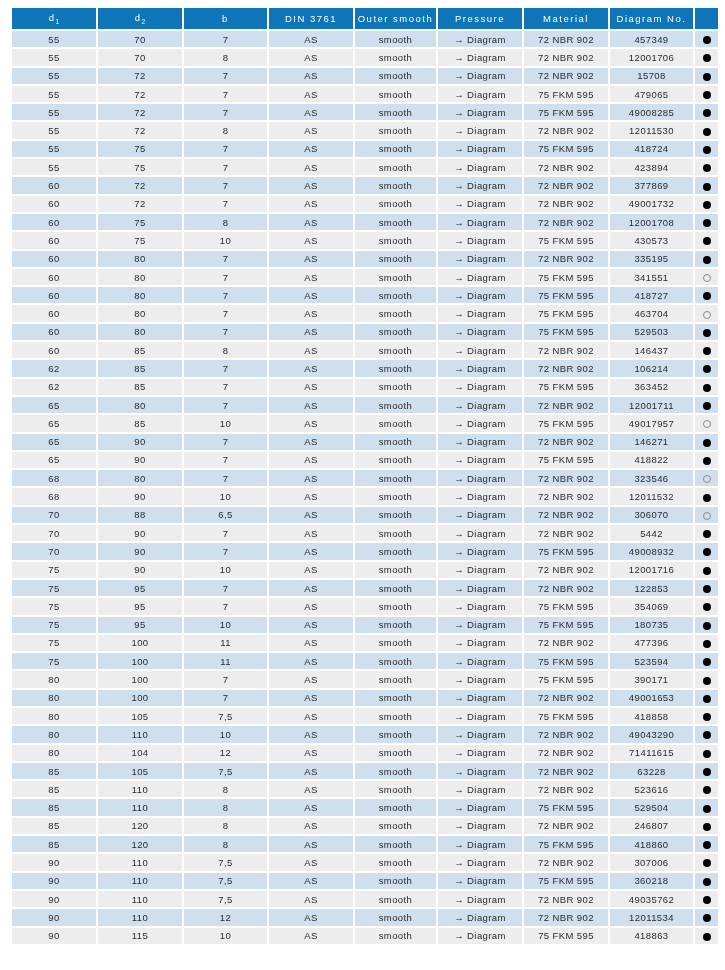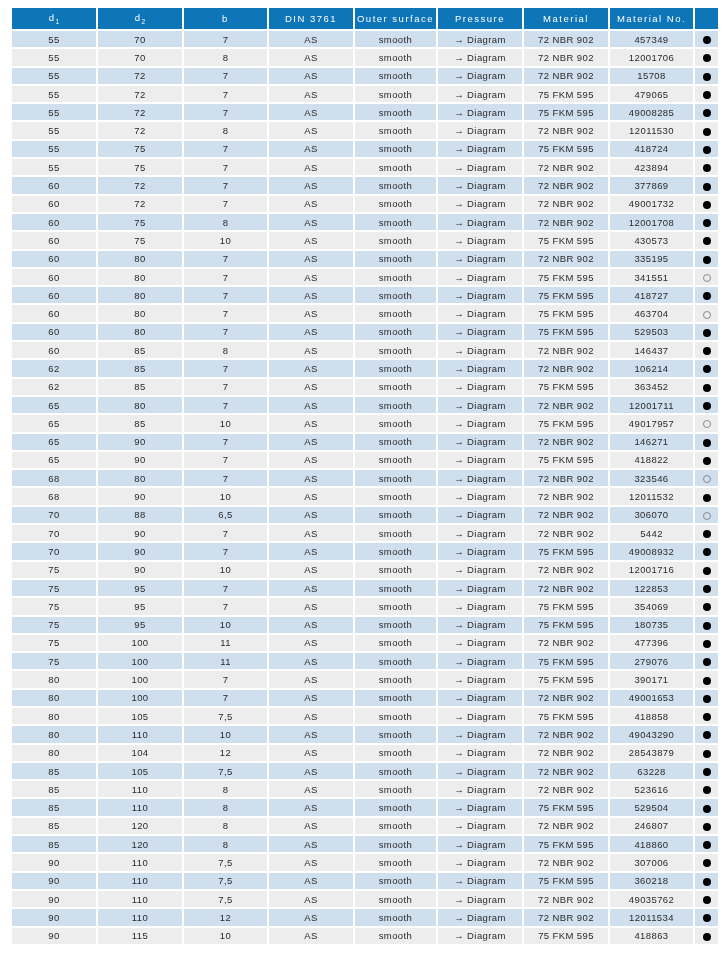--- a/index.html
+++ b/index.html
@@ -81,24 +81,24 @@
       <col style="width:84px">
         <col style="width:83px">
         <col style="width:23px">
     </colgroup>
     <thead>
       <tr>
         <th><span>d</span><sub>1</sub></th>
         <th><span>d</span><sub>2</sub></th>
         <th><span>b</span></th>
         <th><span>DIN 3761</span></th>
-        <th><span>Outer surface</span></th>
+        <th><span>Outer smooth</span></th>
         <th><span>Pressure</span></th>
         <th><span>Material</span></th>
-        <th><span>Material No.</span></th>
+        <th><span>Diagram No.</span></th>
         <th><span></span></th>
       </tr>
     </thead>
     <tbody id="table-body">
         <tr>
           <td>55</td>
           <td>70</td>
           <td>7</td>
           <td>AS</td>
           <td>smooth</td>
@@ -471,21 +471,21 @@
           <td><span class="dot filled"></span></td>
         </tr>
         <tr>
           <td>75</td>
           <td>100</td>
           <td>11</td>
           <td>AS</td>
           <td>smooth</td>
           <td>→ Diagram</td>
           <td>75 FKM 595</td>
-          <td>279076</td>
+          <td>523594</td>
           <td><span class="dot filled"></span></td>
         </tr>
         <tr>
           <td>80</td>
           <td>100</td>
           <td>7</td>
           <td>AS</td>
           <td>smooth</td>
           <td>→ Diagram</td>
           <td>75 FKM 595</td>
@@ -526,21 +526,21 @@
           <td><span class="dot filled"></span></td>
         </tr>
         <tr>
           <td>80</td>
           <td>104</td>
           <td>12</td>
           <td>AS</td>
           <td>smooth</td>
           <td>→ Diagram</td>
           <td>72 NBR 902</td>
-          <td>28543879</td>
+          <td>71411615</td>
           <td><span class="dot filled"></span></td>
         </tr>
         <tr>
           <td>85</td>
           <td>105</td>
           <td>7,5</td>
           <td>AS</td>
           <td>smooth</td>
           <td>→ Diagram</td>
           <td>72 NBR 902</td>

